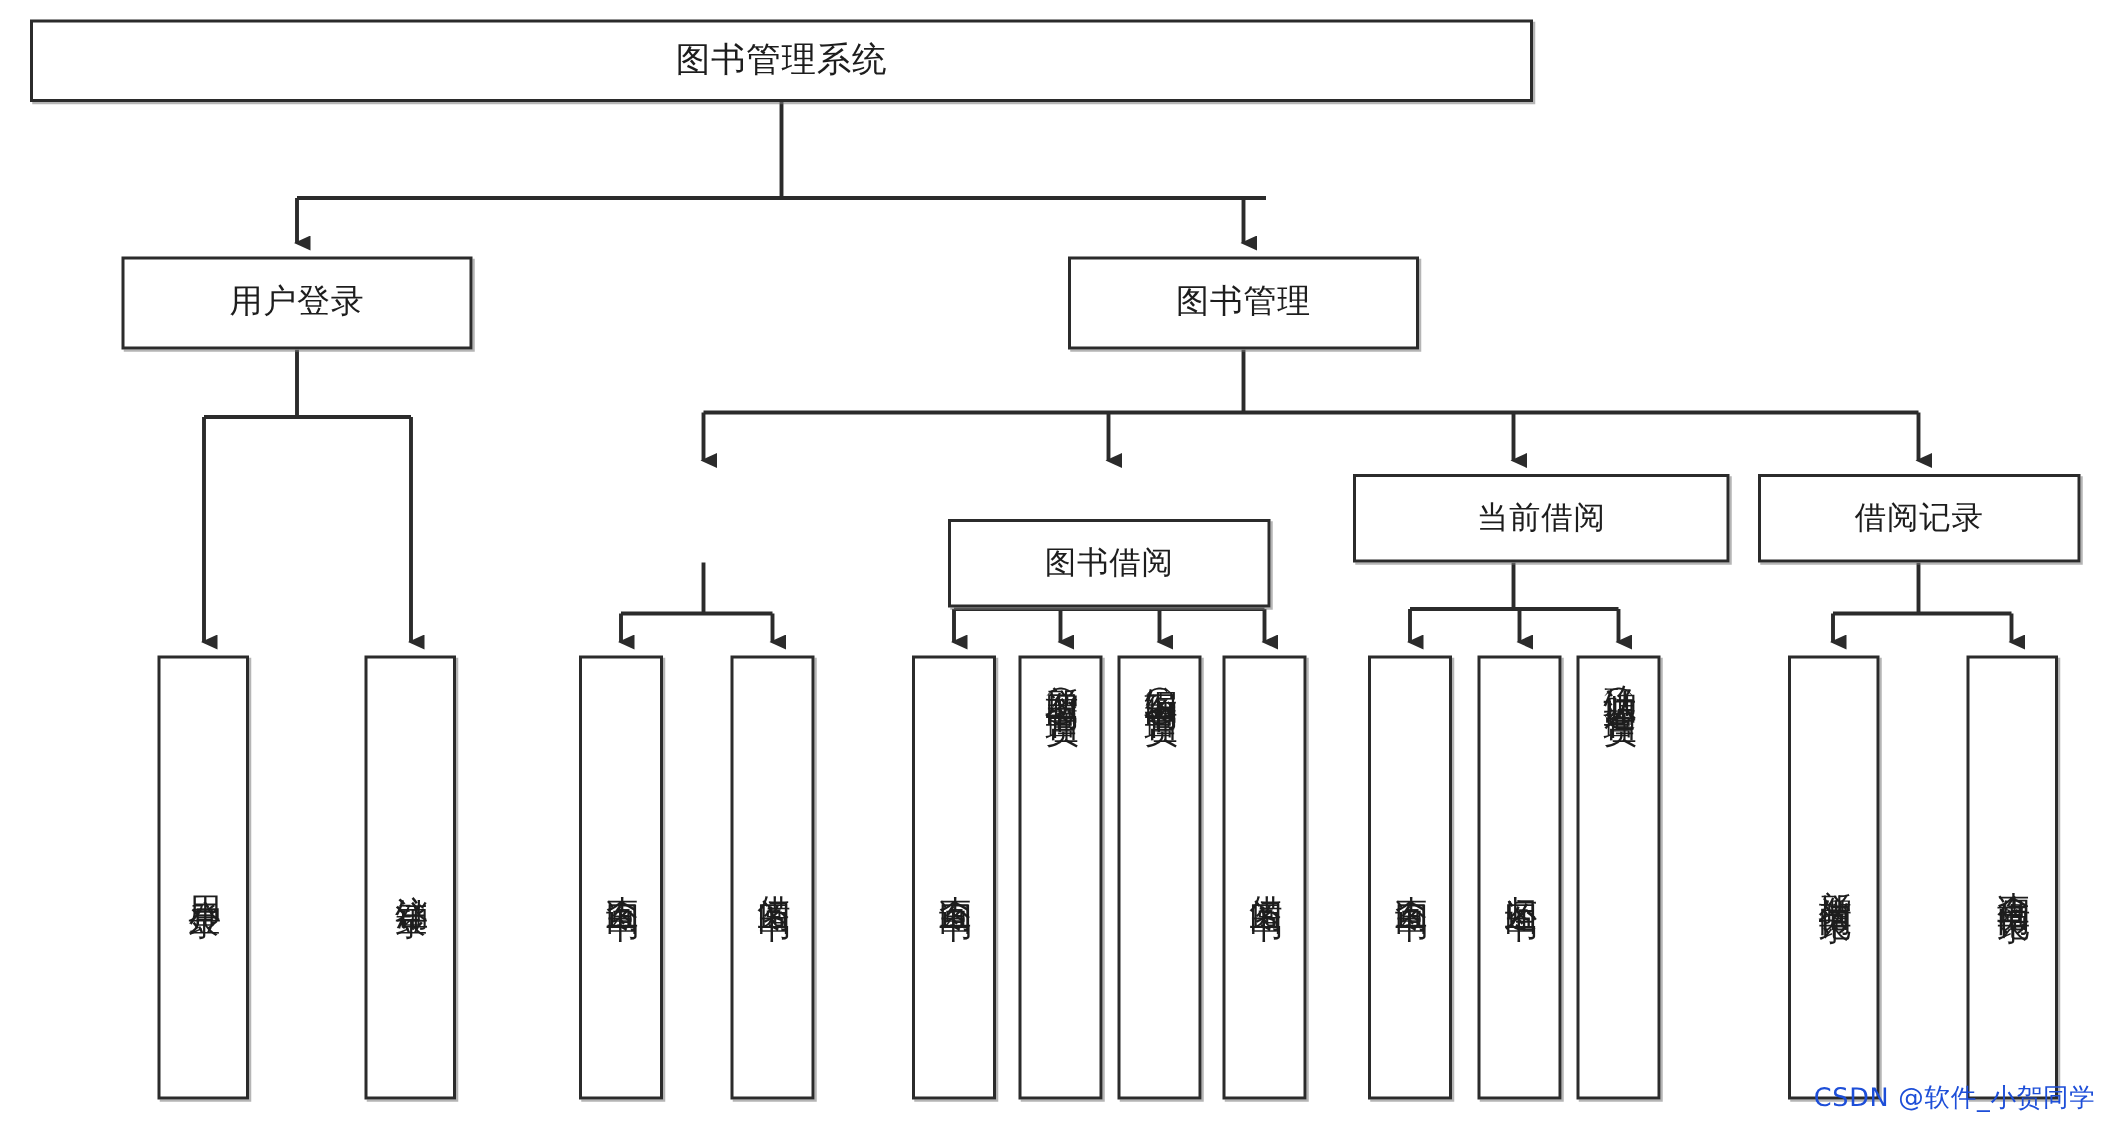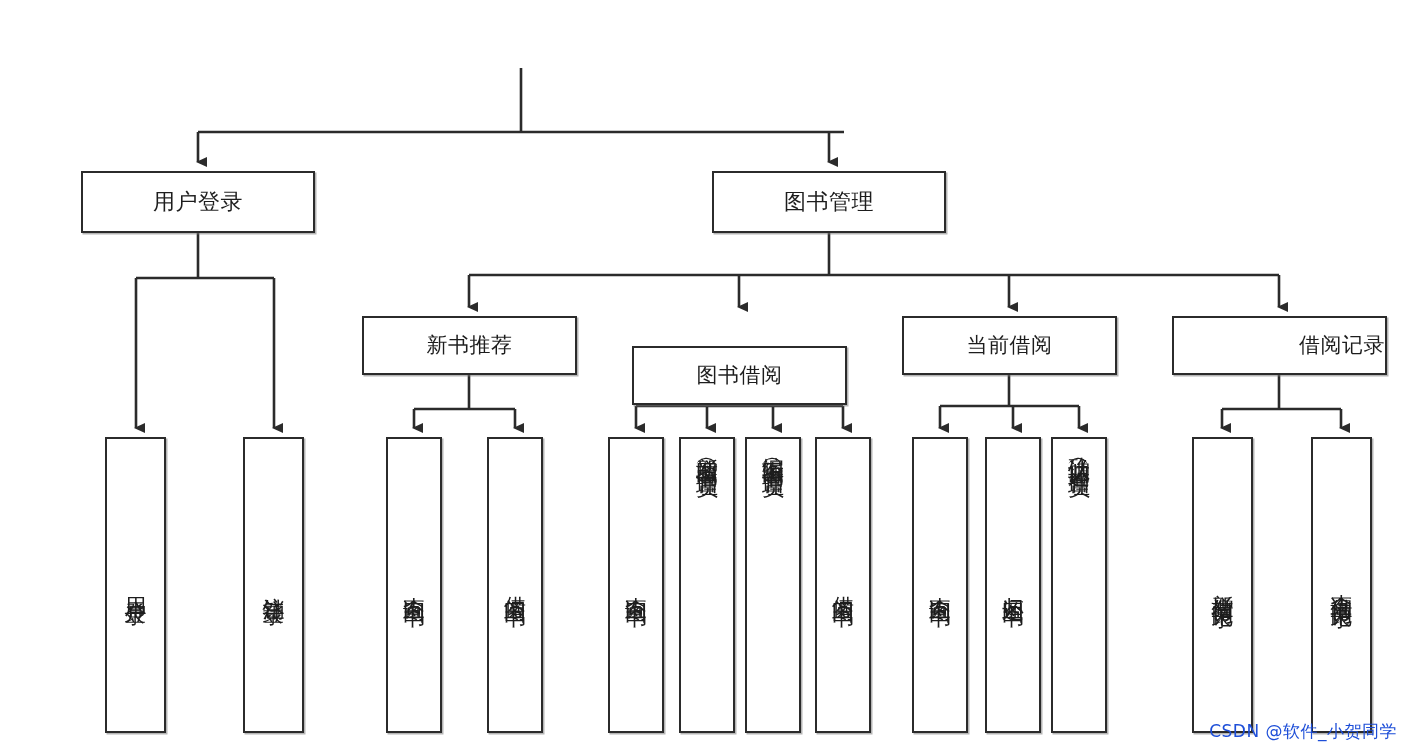--- a/index.html
+++ b/index.html
@@ -115,38 +115,38 @@
       <path d="M1013,406 L1013,428" marker-end="url(#arrow)"></path>
       <path d="M1079,406 L1079,428" marker-end="url(#arrow)"></path>
 
       <path d="M1279,375 L1279,409"></path>
       <path d="M1222,409 L1341,409"></path>
       <path d="M1222,409 L1222,428" marker-end="url(#arrow)"></path>
       <path d="M1341,409 L1341,428" marker-end="url(#arrow)"></path>
     </g>
   </svg>
 
+  <div class="node level0" style="left:20px; top:13px; width:1002px; height:55px;">
+    <span class="node-label">图书管理系统</span>
+  </div>
 
   <div class="node level1" style="left:81px; top:171px; width:234px; height:62px;">
     <span class="node-label">用户登录</span>
   </div>
   <div class="node level1" style="left:712px; top:171px; width:234px; height:62px;">
     <span class="node-label">图书管理</span>
   </div>
 
-  <div class="node level2" style="left:362px; top:316px; width:215px; height:59px;">
-    <span class="node-label">新书推荐</span>
-  </div>
   <div class="node level2" style="left:632px; top:316px; width:215px; height:59px;margin-top:30px;">
     <span class="node-label">图书借阅</span>
   </div>
-  <div class="node level2" style="left:902px; top:316px; width:215px; height:59px;">
+  <div class="node level2" style="left:902px; top:316px; width:251px; height:59px;">
     <span class="node-label">当前借阅</span>
   </div>
-  <div class="node level2" style="left:1172px; top:316px; width:215px; height:59px;justify-content:flex-end;">
+  <div class="node level2" style="left:1172px; top:316px; width:215px; height:59px;">
     <span class="node-label">借阅记录</span>
   </div>
 
   <div class="node leaf mid" style="left:105px; top:437px; width:61px; height:296px;">
     <span class="node-label">用户登录</span>
   </div>
   <div class="node leaf mid" style="left:243px; top:437px; width:61px; height:296px;">
     <span class="node-label">注销登录</span>
   </div>
 

